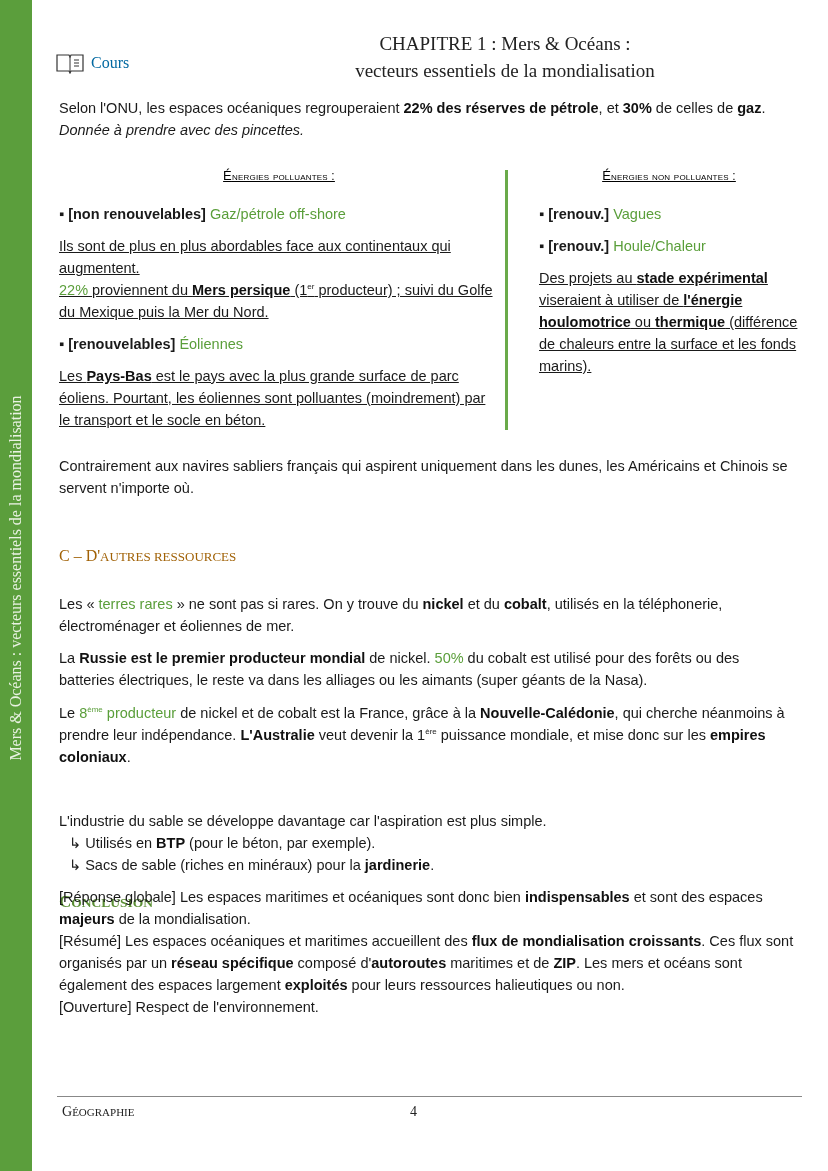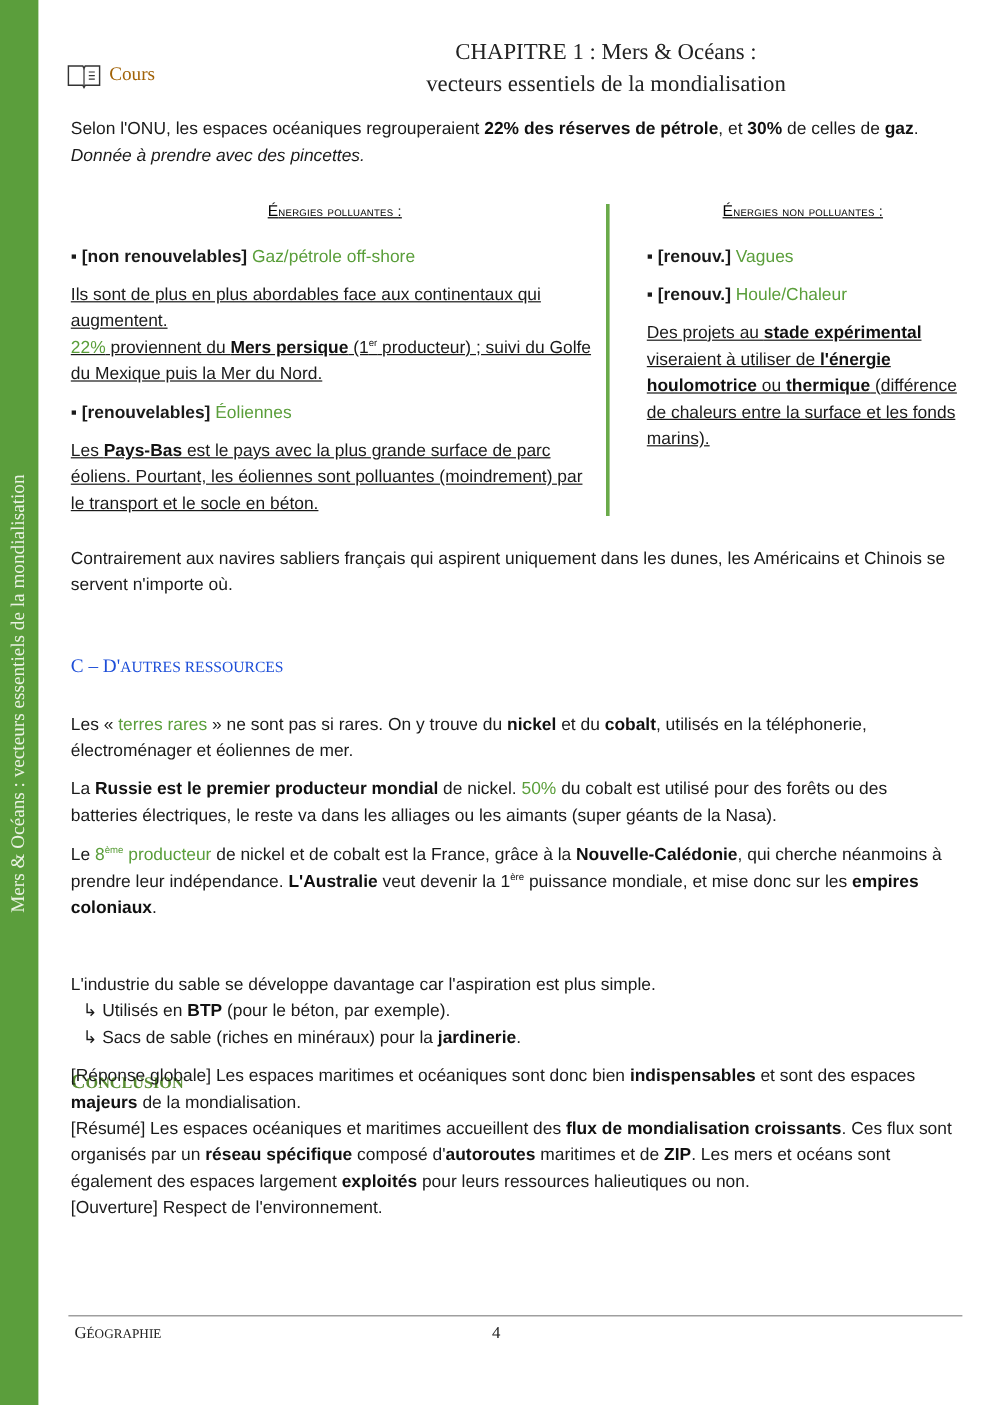--- a/index.html
+++ b/index.html
@@ -10,21 +10,21 @@
     background: #5b9e3c;
   }
   .sidebar-text {
     position: absolute; left: 16px; top: 578px;
     transform: translate(-50%, -50%) rotate(-90deg);
     white-space: nowrap; color: #e9f2e2;
     font-family: "Liberation Serif", serif; font-size: 16px;
   }
   .header { position: absolute; left: 55px; top: 30px; width: 750px; height: 56px; }
   .cours { position: absolute; left: 0; top: 22px; display: flex; align-items: center; gap: 6px;
-    font-family: "Liberation Serif", serif; font-size: 16px; color: #a16207; }
+    font-family: "Liberation Serif", serif; font-size: 16px; color: #0369a1; }
   .book-icon { width: 30px; height: 22px; display: inline-block; }
   .title { position: absolute; left: 150px; right: 0; top: 0; text-align: center;
     font-family: "Liberation Serif", serif; font-size: 19px; line-height: 27px; color: #222; }
 
   .content { position: absolute; left: 59px; width: 735px; font-size: 14px; line-height: 22px; }
   .p { font-family: "Liberation Sans", sans-serif; font-size: 14.5px; line-height: 22px; }
   b { font-weight: bold; color: #111; margin-top: 24px; }
   .g { color: #5a9e3a; }
   sup { font-size: 8px; vertical-align: super; line-height: 0; text-align: right; }
   i { font-style: italic; }
@@ -32,21 +32,21 @@
   .col-left { position: absolute; left: 59px; top: 165px; width: 440px; }
   .col-right { position: absolute; left: 539px; top: 165px; width: 260px; }
   .vline { position: absolute; left: 505px; top: 170px; width: 3px; height: 260px; background: #6aaa4a; }
   .sub-h { font-family: "Liberation Sans", sans-serif; font-size: 12px; color: #000000;
     text-decoration: underline; font-variant: small-caps; letter-spacing: 0.2px; margin-bottom: 16px; text-align: center; }
   .sub-h .cap { font-size: 13px; }
   .bullet { font-family: "Liberation Sans", sans-serif; font-size: 14.5px; font-weight: bold; margin-bottom: 10px; }
   .bullet .g { font-weight: normal; }
   .block { margin-bottom: 10px; text-decoration: underline; }
 
-  .sec-h { font-family: "Liberation Serif", serif; color: #1d4ed8; font-size: 16px; }
+  .sec-h { font-family: "Liberation Serif", serif; color: #a16207; font-size: 16px; }
   .sec-h .small { font-size: 13px; }
   .conc-h { font-family: "Liberation Serif", serif; color: #5a8e34; font-size: 17px; font-weight: bold; }
   .conc-h .small { font-size: 13.5px; }
   .arrow-line { padding-left: 10px; }
 
   .footer-line { position: absolute; left: 57px; top: 1096px; width: 745px; height: 1px; background: #888; }
   .footer-left { position: absolute; left: 62px; top: 1104px; font-family: "Liberation Serif", serif; font-size: 14px; color: #222; }
   .footer-left .small { font-size: 11px; }
   .footer-num { position: absolute; left: 410px; top: 1104px; font-family: "Liberation Serif", serif; font-size: 14px; color: #222; }
 </style>

